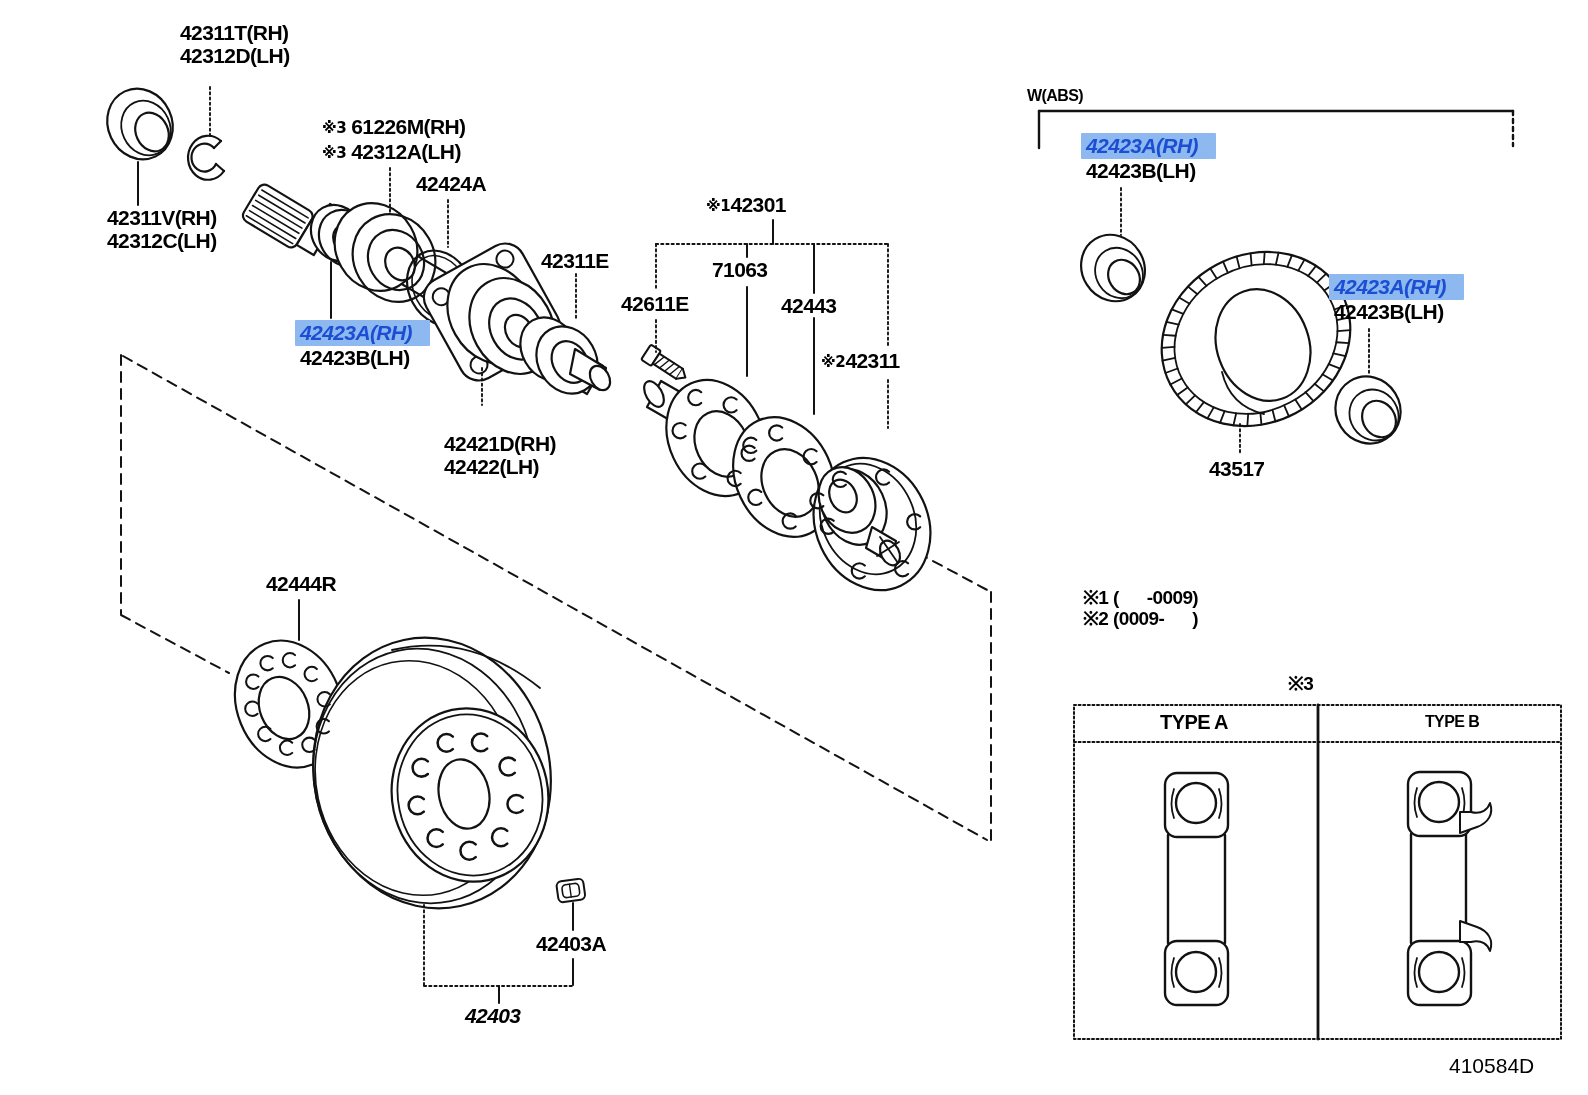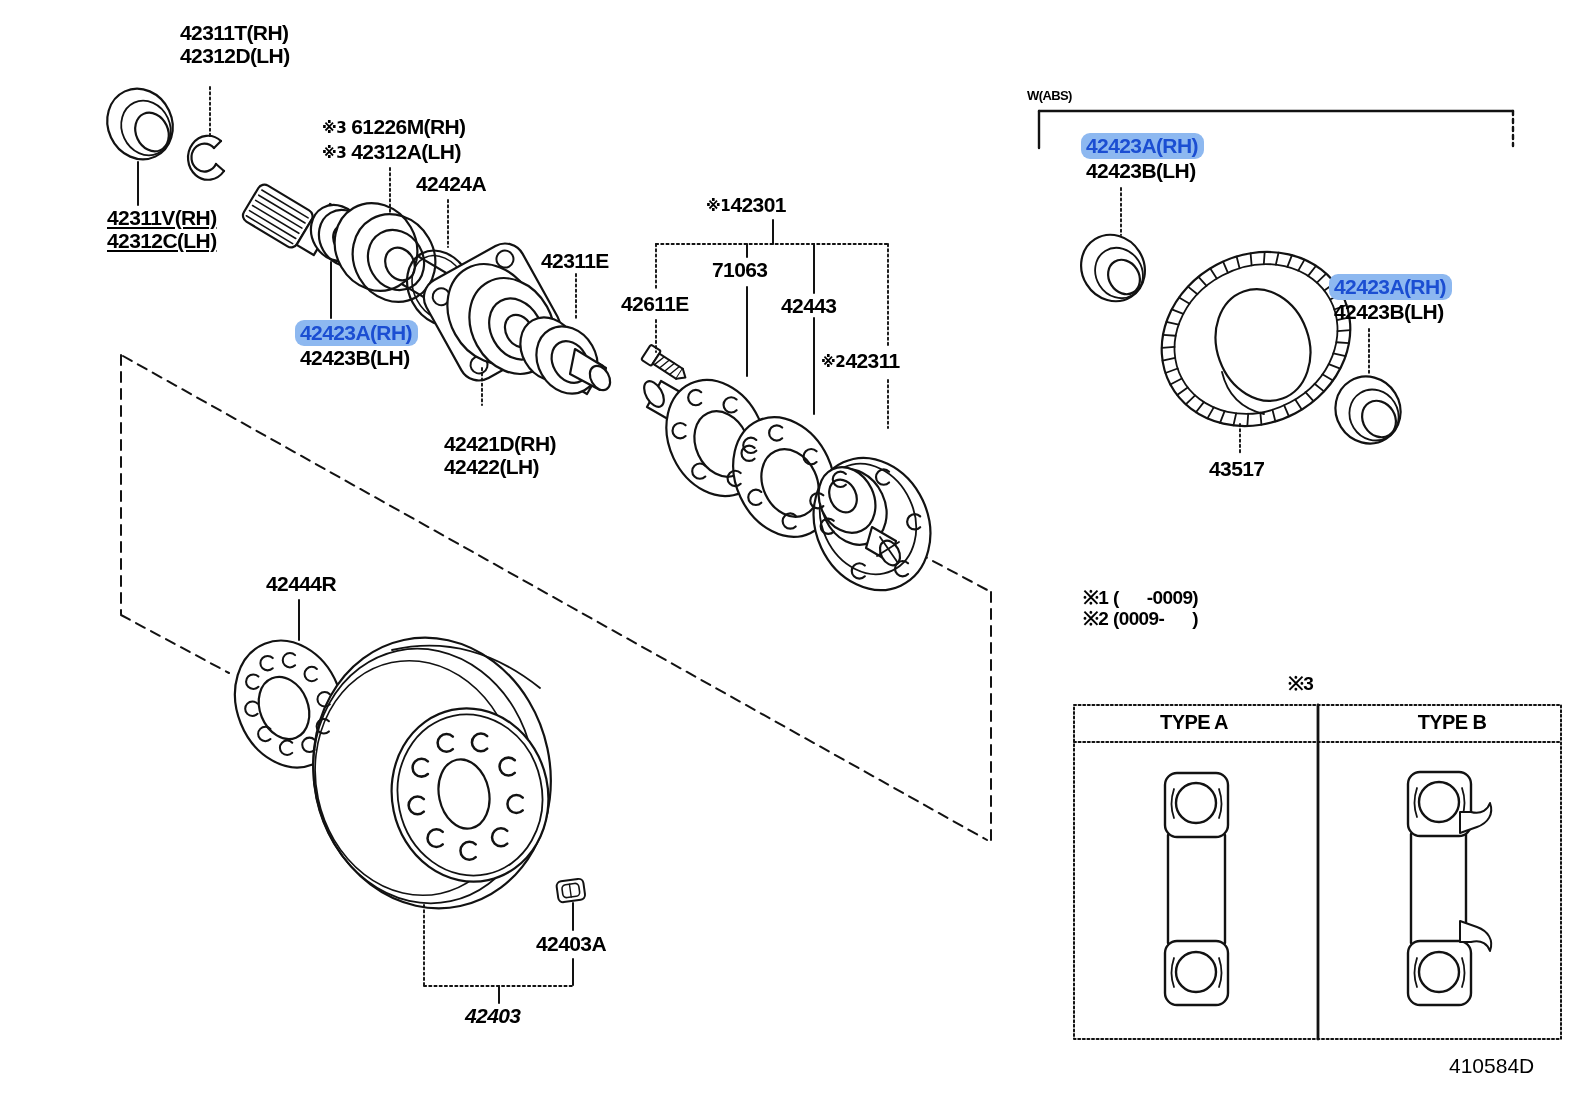--- a/index.html
+++ b/index.html
@@ -4,21 +4,21 @@
 <style>
   html,body{margin:0;padding:0;background:#fff;}
   #stage{position:relative;width:1588px;height:1095px;background:#fff;overflow:hidden;
          font-family:"Liberation Sans",sans-serif;}
   #art{position:absolute;left:0;top:0;}
   #labels{position:absolute;left:0;top:0;width:100%;height:100%;}
   .lbl{position:absolute;font:700 21px/23px "Liberation Sans",sans-serif;
        letter-spacing:-0.6px;color:#000;white-space:pre;}
   .lbl .ln{width:fit-content;}
   .lbl .ln.hl{background:var(--hl-bg,#8db8f0);color:var(--hl-tx,#1b4ed2);
-              padding:1px 6px 2px 5px;margin-left:-5px;border-radius:9px;}
+              padding:1px 18px 2px 5px;margin-left:-5px;border-radius:1px;font-style:italic;}
   .lbl .pre{font-size:0.72em;letter-spacing:-0.4px;vertical-align:1.5px;font-family:"DejaVu Sans","Liberation Sans",sans-serif;}
   .lbl.ctr{text-align:center;}
   .lbl.ctr .ln{width:100%;}
 </style>
 </head>
 <body>
 
 <div id="stage">
 
 <svg id="art" width="1588" height="1095" viewBox="0 0 1588 1095">
@@ -325,38 +325,38 @@
         <path d="M1417,958 q-5,15 0,29" stroke-width="1.8"></path>
         <path d="M1462,958 q5,15 0,29" stroke-width="1.8"></path>
         <path d="M1471,942 C1482,939 1488,945 1490,951 C1494,940 1488,931 1477,927 L1460,921 L1460,942 Z" fill="#fff" stroke-width="2"></path>
       </g>
     </g>
   </g>
 </svg>
 
 <div id="labels">
       <div class="lbl" style="left: 180px; top: 21px;"><div class="ln">42311T(RH)</div><div class="ln">42312D(LH)</div></div>
-      <div class="lbl" style="left: 107px; top: 206px; text-decoration: underline;"><div class="ln">42311V(RH)</div><div class="ln">42312C(LH)</div></div>
+      <div class="lbl" style="left: 107px; top: 206px;"><div class="ln">42311V(RH)</div><div class="ln">42312C(LH)</div></div>
       <div class="lbl" style="left: 322px; top: 115px;"><div class="ln"><span class="pre">※3 </span><span>61226M(RH)</span></div><div class="ln"><span class="pre">※3 </span><span>42312A(LH)</span></div></div>
       <div class="lbl" style="left: 416px; top: 172px;"><div class="ln">42424A</div></div>
       <div class="lbl" style="left: 300px; top: 320px;"><div class="ln hl">42423A(RH)</div><div class="ln">42423B(LH)</div></div>
       <div class="lbl" style="left: 541px; top: 249px;"><div class="ln">42311E</div></div>
       <div class="lbl" style="left: 444px; top: 432px;"><div class="ln">42421D(RH)</div><div class="ln">42422(LH)</div></div>
       <div class="lbl" style="left: 621px; top: 292px;"><div class="ln">42611E</div></div>
       <div class="lbl" style="left: 706px; top: 193px;"><div class="ln"><span class="pre">※1</span><span>42301</span></div></div>
       <div class="lbl" style="left: 712px; top: 258px;"><div class="ln">71063</div></div>
       <div class="lbl" style="left: 781px; top: 294px;"><div class="ln">42443</div></div>
       <div class="lbl" style="left: 821px; top: 349px;"><div class="ln"><span class="pre">※2</span><span>42311</span></div></div>
       <div class="lbl" style="left: 266px; top: 572px;"><div class="ln">42444R</div></div>
       <div class="lbl" style="left: 536px; top: 932px;"><div class="ln">42403A</div></div>
       <div class="lbl" style="left: 465px; top: 1004px; font-style: italic;"><div class="ln">42403</div></div>
       <div class="lbl" style="left: 1209px; top: 457px;"><div class="ln">43517</div></div>
       <div class="lbl" style="left: 1086px; top: 133px;"><div class="ln hl">42423A(RH)</div><div class="ln">42423B(LH)</div></div>
       <div class="lbl" style="left: 1334px; top: 274px;"><div class="ln hl">42423A(RH)</div><div class="ln">42423B(LH)</div></div>
-      <div class="lbl" style="left: 1027px; top: 86px; font-size: 13px; line-height: 19px;"><div class="ln">W(ABS)</div></div>
+      <div class="lbl" style="left: 1027px; top: 86px; font-size: 16px; line-height: 19px;"><div class="ln">W(ABS)</div></div>
       <div class="lbl" style="left: 1083px; top: 587px; font-size: 19px; line-height: 21px;"><div class="ln">※1 (      -0009)</div></div>
       <div class="lbl" style="left: 1083px; top: 608px; font-size: 19px; line-height: 21px;"><div class="ln">※2 (0009-      )</div></div>
       <div class="lbl" style="left: 1288px; top: 673px; font-size: 19px; line-height: 21px;"><div class="ln">※3</div></div>
       <div class="lbl ctr" style="left: 1074px; top: 711px; width: 240px; font-size: 20px; line-height: 22px;"><div class="ln">TYPE A</div></div>
-      <div class="lbl ctr" style="left: 1318px; top: 711px; width: 268px; font-size: 20px; line-height: 22px;"><div class="ln">TYPE B</div></div>
+      <div class="lbl ctr" style="left: 1318px; top: 711px; width: 268px; font-size: 16px; line-height: 22px;"><div class="ln">TYPE B</div></div>
       <div class="lbl" style="left: 1449px; top: 1054px; font-size: 21px; line-height: 23px; font-weight: 500; letter-spacing: 0px;"><div class="ln">410584D</div></div>
     </div>
 </div>
 
 </body></html>

